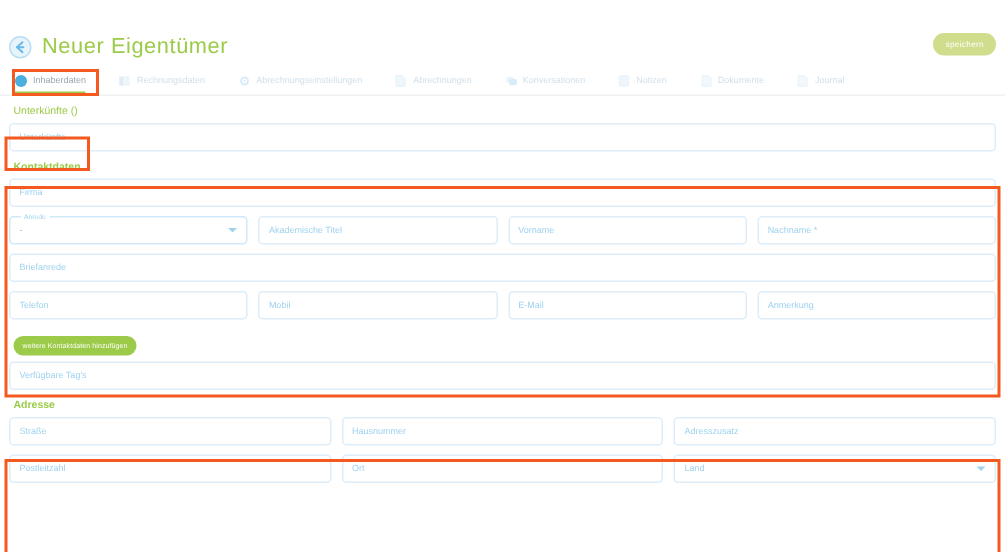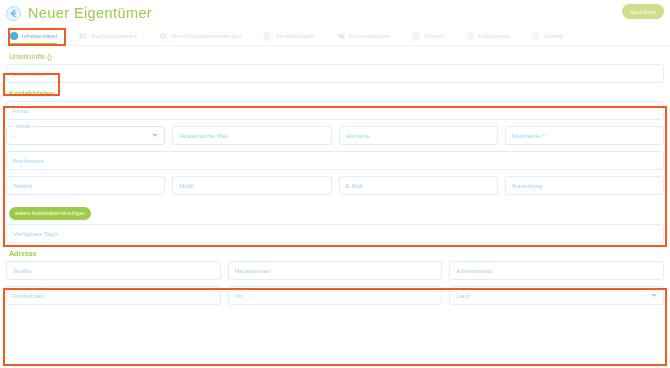--- a/index.html
+++ b/index.html
@@ -12,20 +12,21 @@
   }
   .page { position: relative; width: 670px; height: 368px; background:#fff; }
 
   
   .header {
     height: 26px;
     display: flex;
     align-items: center;
     padding: 0 6px;
     position: relative;
+    margin-top: 18px;
   }
   .back-btn {
     width: 15px; height: 15px; border-radius: 50%;
     background: #e8f4fb;
     border: 1px solid #b9ddf2;
     display: flex; align-items:center; justify-content:center;
     margin-right: 7px; flex: none;
     cursor: pointer;
   }
   .back-btn svg { display:block; }

